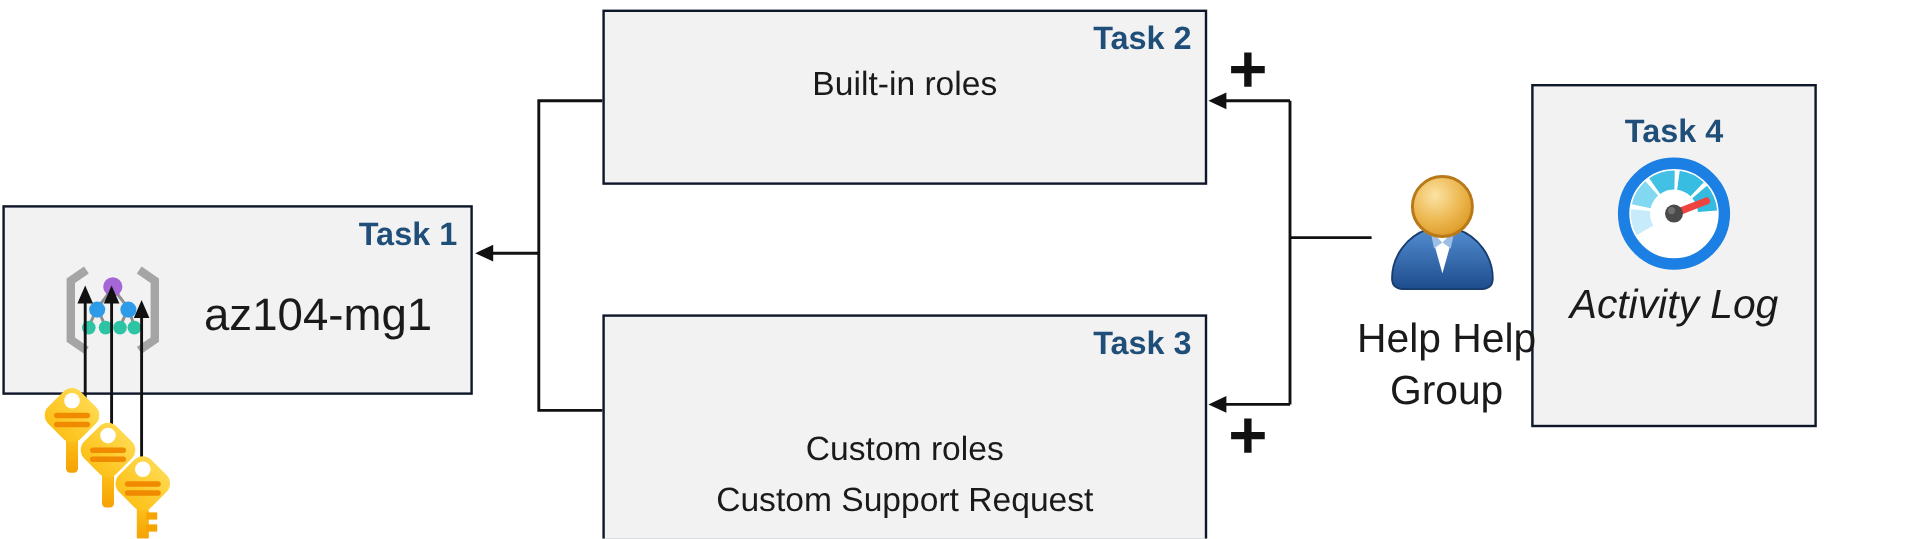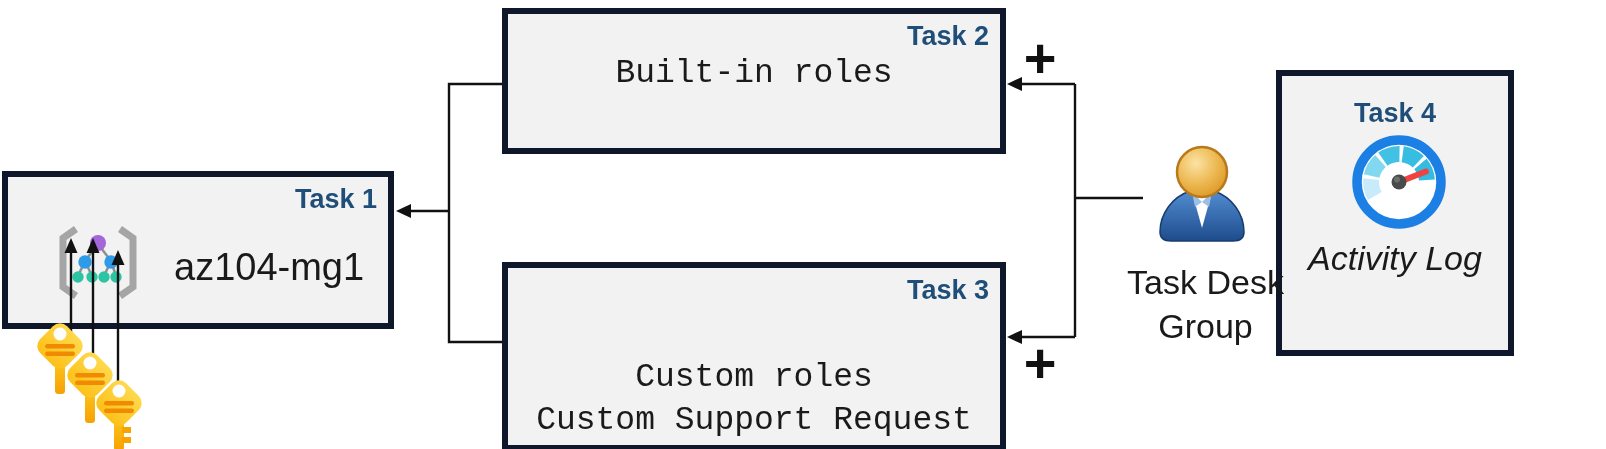--- a/index.html
+++ b/index.html
@@ -1,29 +1,29 @@
 <!DOCTYPE html>
 <html><head>
 <meta charset="utf-8">
 <style>
   html,body{margin:0;padding:0;background:#fff;}
   .canvas{
     position:relative;width:1606px;height:449px;background:#ffffff;overflow:hidden;
     font-family:"Liberation Sans", sans-serif;color:#1a1a1a;
   }
   .box{
-    position:absolute;background:#F2F2F2;border:6px solid #0f172a;box-sizing:border-box;
+    position:absolute;background:#F2F2F2;border:2px solid #0f172a;box-sizing:border-box;
   }
   .task-label{
     position:absolute;top:7px;right:11px;font-size:27px;font-weight:bold;color:#1F4E79;
     letter-spacing:0;
   }
   .task-label.centered{left:0;right:0;text-align:center;top:22px;}
   .box-body{
-    position:absolute;left:0;right:0;text-align:center;font-size:33px;line-height:43px;color:#1a1a1a;font-family:Liberation Mono, monospace;
+    position:absolute;left:0;right:0;text-align:center;font-size:28px;line-height:43px;color:#1a1a1a;
   }
   .mg-title{
     position:absolute;left:166px;top:69px;font-size:38px;color:#1a1a1a;white-space:nowrap;
   }
   .caption{
     position:absolute;left:0;right:0;text-align:center;font-size:34px;color:#1a1a1a;font-style:italic;
   }
   .plus{
     position:absolute;width:56px;text-align:center;font-size:56px;font-weight:bold;
     line-height:54px;color:#111;
@@ -114,21 +114,21 @@
           <stop offset="1" stop-color="#DB9722"></stop>
       </radialGradient>
     </defs>
     <path d="M 40,49 C 22,55 10,72 10,90 Q 10,99 21,99 L 83,99 Q 94,99 94,90 C 94,72 82,55 64,49 C 60,46 44,46 40,49 Z" fill="url(#bodyGrad)" stroke="#173C6E" stroke-width="1.5"></path>
     <path d="M 42,50 L 52,86 L 62,50 C 56,47 48,47 42,50 Z" fill="#ffffff"></path>
     <path d="M 42,50 L 52,60 L 45,65 Z" fill="#9DBFE4"></path>
     <path d="M 62,50 L 52,60 L 59,65 Z" fill="#9DBFE4"></path>
     <circle cx="52" cy="30" r="25" fill="url(#headGrad)" stroke="#B8791A" stroke-width="2.5"></circle>
   </svg>
   <div class="group-label">
-    <div>Task Desk</div>
+    <div>Help Help</div>
     <div>Group</div>
   </div>
 
   <div class="plus" style="left:1012px;top:31px;">+</div>
   <div class="plus" style="left:1012px;top:336px;">+</div>
 
   <svg class="connector-layer" width="1606" height="449" viewBox="0 0 1606 449">
     <g stroke="#111111" stroke-width="2.4" fill="none">
 
       <path d="M 502,84 L 449,84 L 449,342 L 502,342"></path>

